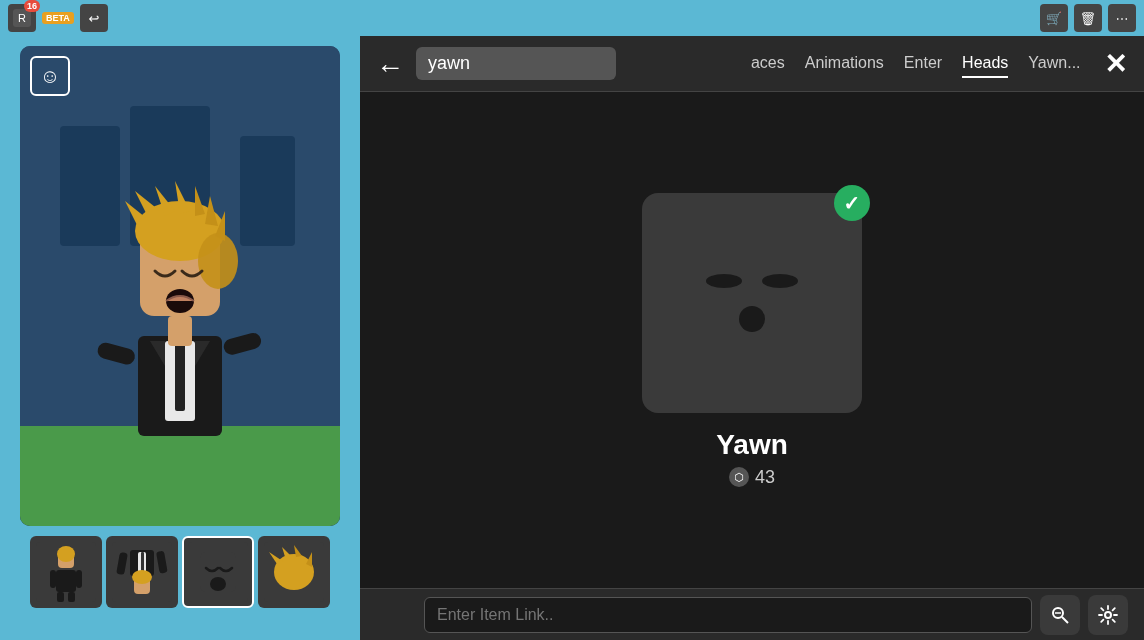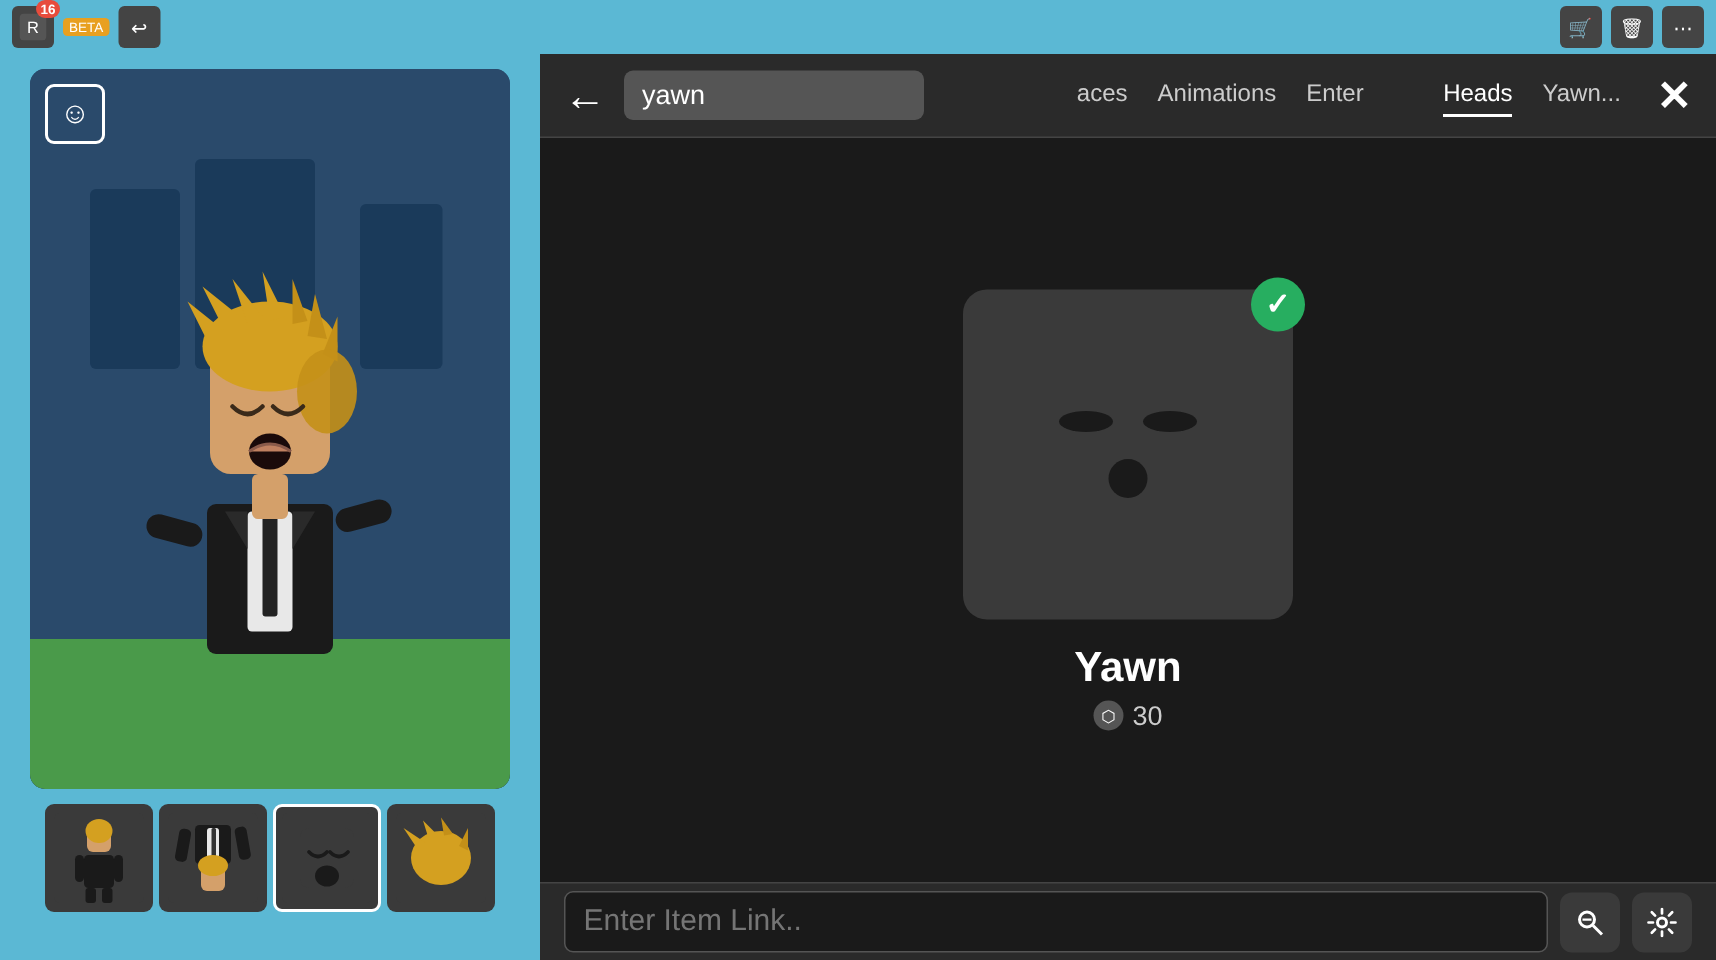--- a/index.html
+++ b/index.html
@@ -53,21 +53,21 @@
       border-radius: 8px;
       padding: 1px 3px;
       font-weight: bold;
     }
     .tb-beta {
       background: #e8a020;
       color: white;
       font-size: 9px;
       border-radius: 3px;
       padding: 1px 4px;
-      font-weight: normal;
+      font-weight: bold;
     }
 
     
     .main-layout {
       display: flex;
       width: 100%;
       height: calc(640px - 36px);
     }
 
     
@@ -178,21 +178,20 @@
     }
     .nav-tab {
       color: #ccc;
       font-size: 16px;
       cursor: pointer;
       padding: 4px 0;
     }
     .nav-tab.active {
       color: white;
       border-bottom: 2px solid white;
-      margin-left: 33px;
     }
 
     .close-btn {
       color: white;
       font-size: 28px;
       cursor: pointer;
       font-weight: bold;
     }
 
     
@@ -297,23 +296,24 @@
       gap: 8px;
       border-top: 1px solid #444;
     }
 
     .item-link-input {
       flex: 1;
       background: #1a1a1a;
       border: 1px solid #555;
       border-radius: 6px;
       color: #888;
-      font-size: 20px;
+      font-size: 16px;
       padding: 8px 12px;
       outline: none;
+      margin-left: 48px;
     }
 
     .bottom-icon-btn {
       width: 40px;
       height: 40px;
       background: #3a3a3a;
       border-radius: 8px;
       display: flex;
       align-items: center;
       justify-content: center;
@@ -476,21 +476,21 @@
           <div class="item-eyes">
             <div class="item-eye"></div>
             <div class="item-eye"></div>
           </div>
           <div class="item-mouth"></div>
         </div>
       </div>
       <div class="item-name">Yawn</div>
       <div class="item-price">
         <div class="robux-icon">⬡</div>
-        <span>30</span>
+        <span>43</span>
       </div>
     </div>
 
     <div class="bottom-bar">
       <input class="item-link-input" type="text" placeholder="Enter Item Link.." style="">
       <div class="bottom-icon-btn">
         <svg width="20" height="20" viewBox="0 0 20 20">
           <circle cx="8" cy="8" r="5" stroke="white" stroke-width="2" fill="none"></circle>
           <line x1="12" y1="12" x2="18" y2="18" stroke="white" stroke-width="2"></line>
           <line x1="5" y1="8" x2="11" y2="8" stroke="white" stroke-width="1.5"></line>

